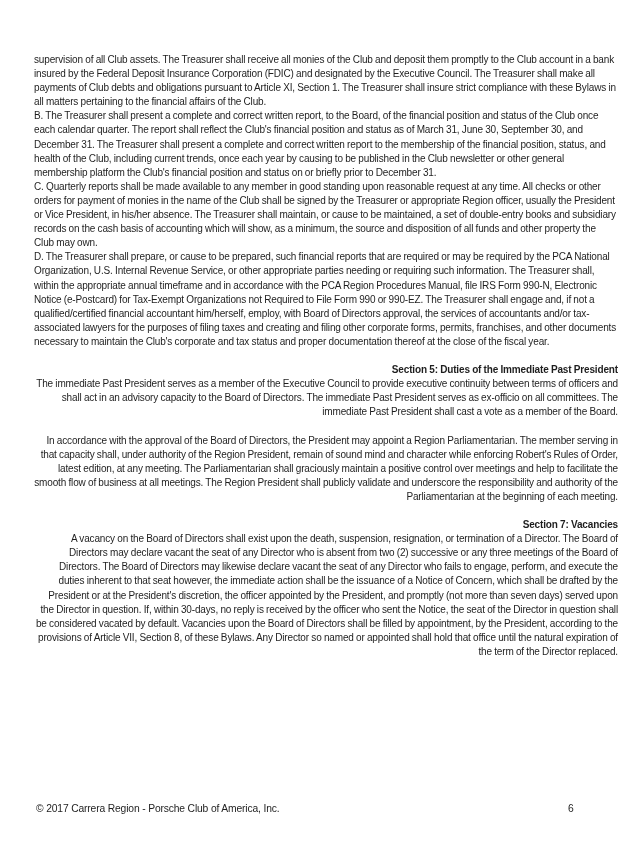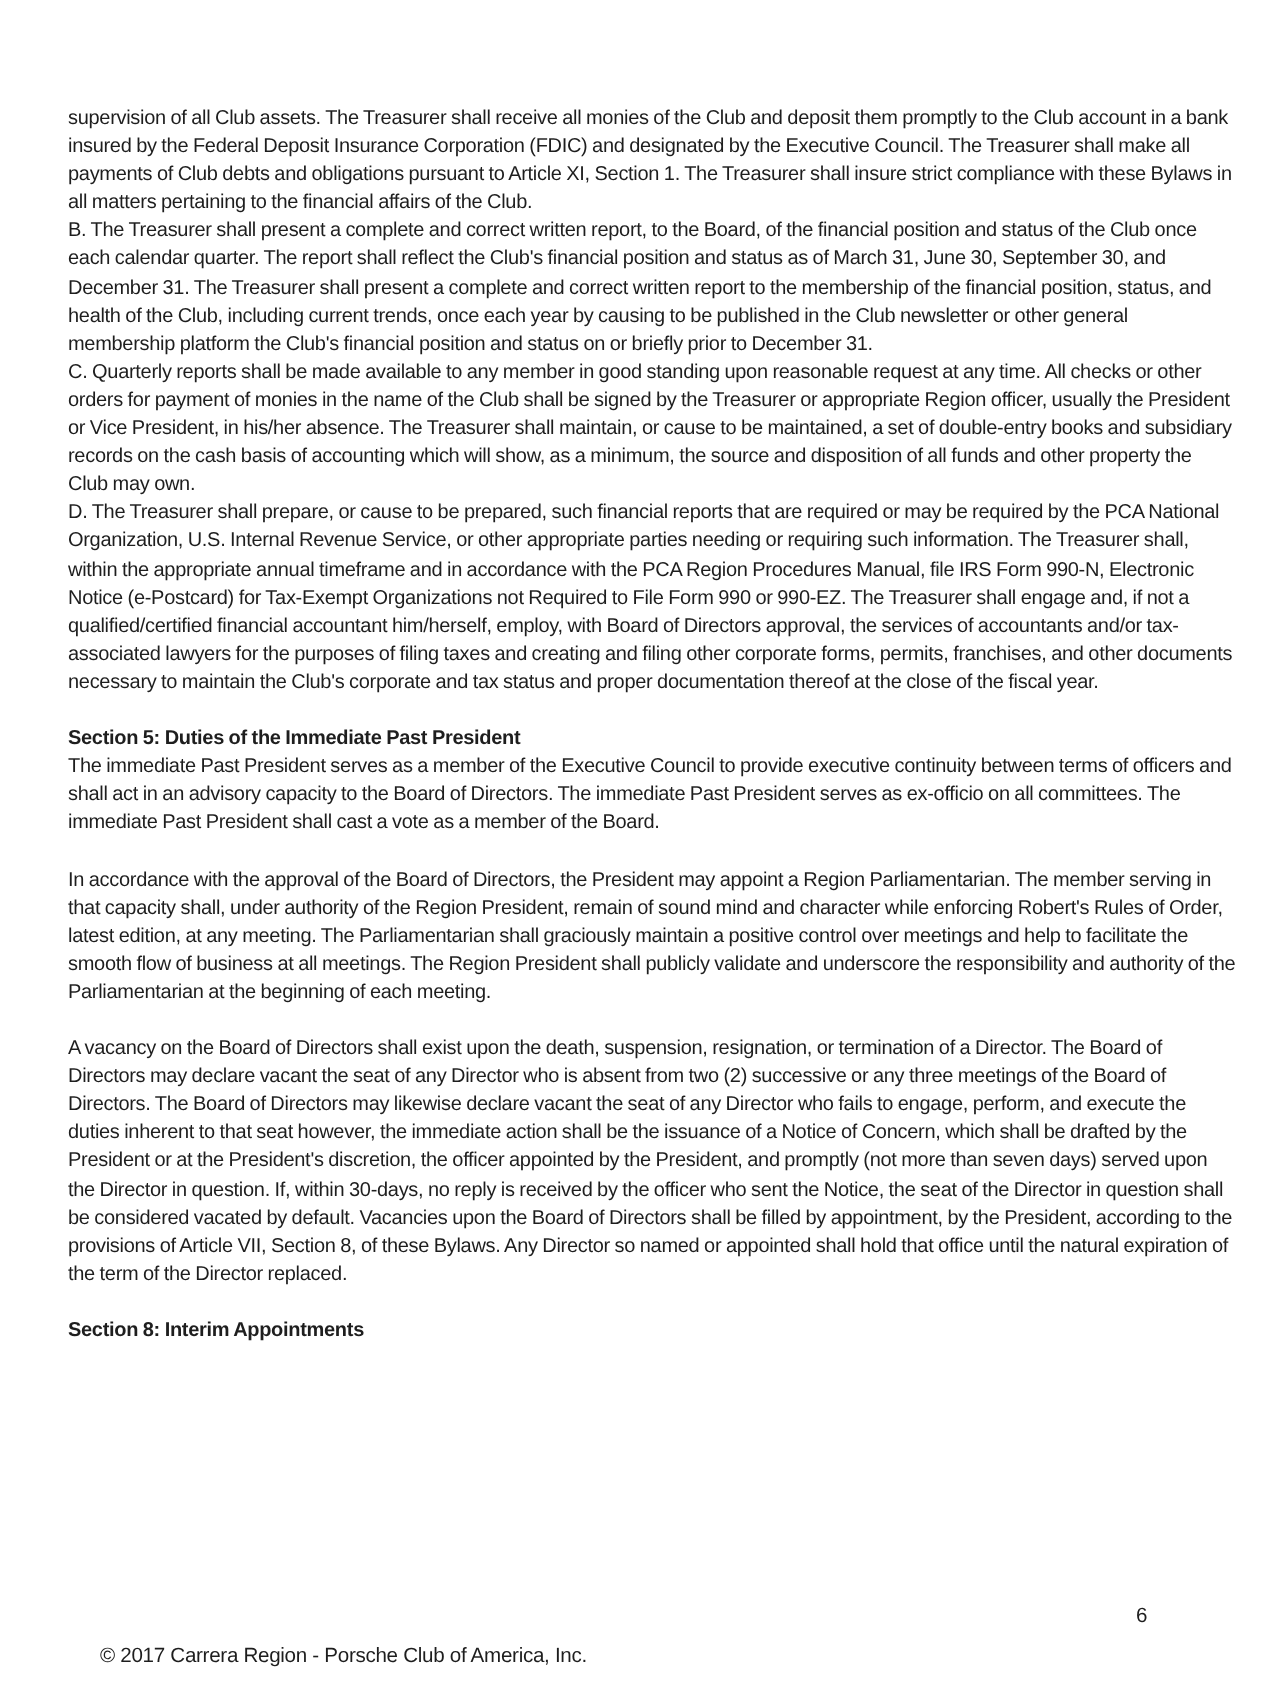--- a/index.html
+++ b/index.html
@@ -24,40 +24,40 @@
       line-height: 14.1px;
       letter-spacing: -0.15px;
       word-spacing: -0.3px;
     }
     .para {
       margin: 0;
       padding: 0;
     }
     .section {
       margin-top: 14.1px;
+      text-align: right;
     }
     .section-heading {
       font-weight: bold;
       margin: 0;
       padding: 0;
     }
     .footer {
       position: absolute;
       left: 34px;
       top: 802px;
       width: 550px;
       font-size: 10.3px;
       line-height: 14px;
       letter-spacing: -0.15px;
     }
     .footer-text {
       position: absolute;
-      left: 16px;
+      left: 2px;
       top: 0;
-      margin-top: 20px;
     }
     .page-number {
       position: absolute;
       left: 534px;
       top: 0;
     }
   </style>
 </head>
 <body>
 
@@ -72,24 +72,22 @@
   <div class="section">
     <p class="section-heading">Section 5: Duties of the Immediate Past President</p>
     <p class="para">The immediate Past President serves as a member of the Executive Council to provide executive continuity between terms of officers and shall act in an advisory capacity to the Board of Directors.  The immediate Past President serves as ex-officio on all committees.  The immediate Past President shall cast a vote as a member of the Board.</p>
   </div>
 
   <div class="section">
     <p class="para">In accordance with the approval of the Board of Directors, the President may appoint a Region Parliamentarian.  The member serving in that capacity shall, under authority of the Region President, remain of sound mind and character while enforcing Robert's Rules of Order, latest edition, at any meeting.  The Parliamentarian shall graciously maintain a positive control over meetings and help to facilitate the smooth flow of business at all meetings.  The Region President shall publicly validate and underscore the responsibility and authority of the Parliamentarian at the beginning of each meeting.</p>
   </div>
 
   <div class="section">
+    <p class="section-heading">Section 7: Vacancies</p>
     <p class="para">A vacancy on the Board of Directors shall exist upon the death, suspension, resignation, or termination of a Director. The Board of Directors may declare vacant the seat of any Director who is absent from two (2) successive or any three meetings of the Board of Directors.  The Board of Directors may likewise declare vacant the seat of any Director who fails to engage, perform, and execute the duties inherent to that seat however, the immediate action shall be the issuance of a Notice of Concern, which shall be drafted by the President or at the President's discretion, the officer appointed by the President, and promptly (not more than seven days) served upon the Director in question.  If, within 30-days, no reply is received by the officer who sent the Notice, the seat of the Director in question shall be considered vacated by default.  Vacancies upon the Board of Directors shall be filled by appointment, by the President, according to the provisions of Article VII, Section 8, of these Bylaws.  Any Director so named or appointed shall hold that office until the natural expiration of the term of the Director replaced.</p>
   </div>
 
-  <div class="section">
-    <p class="section-heading">Section 8: Interim Appointments</p>
-  </div>
 </div>
 
 <div class="footer">
   <span class="footer-text">© 2017 Carrera Region - Porsche Club of America, Inc.</span>
   <span class="page-number">6</span>
 </div>
 
 </body></html>

